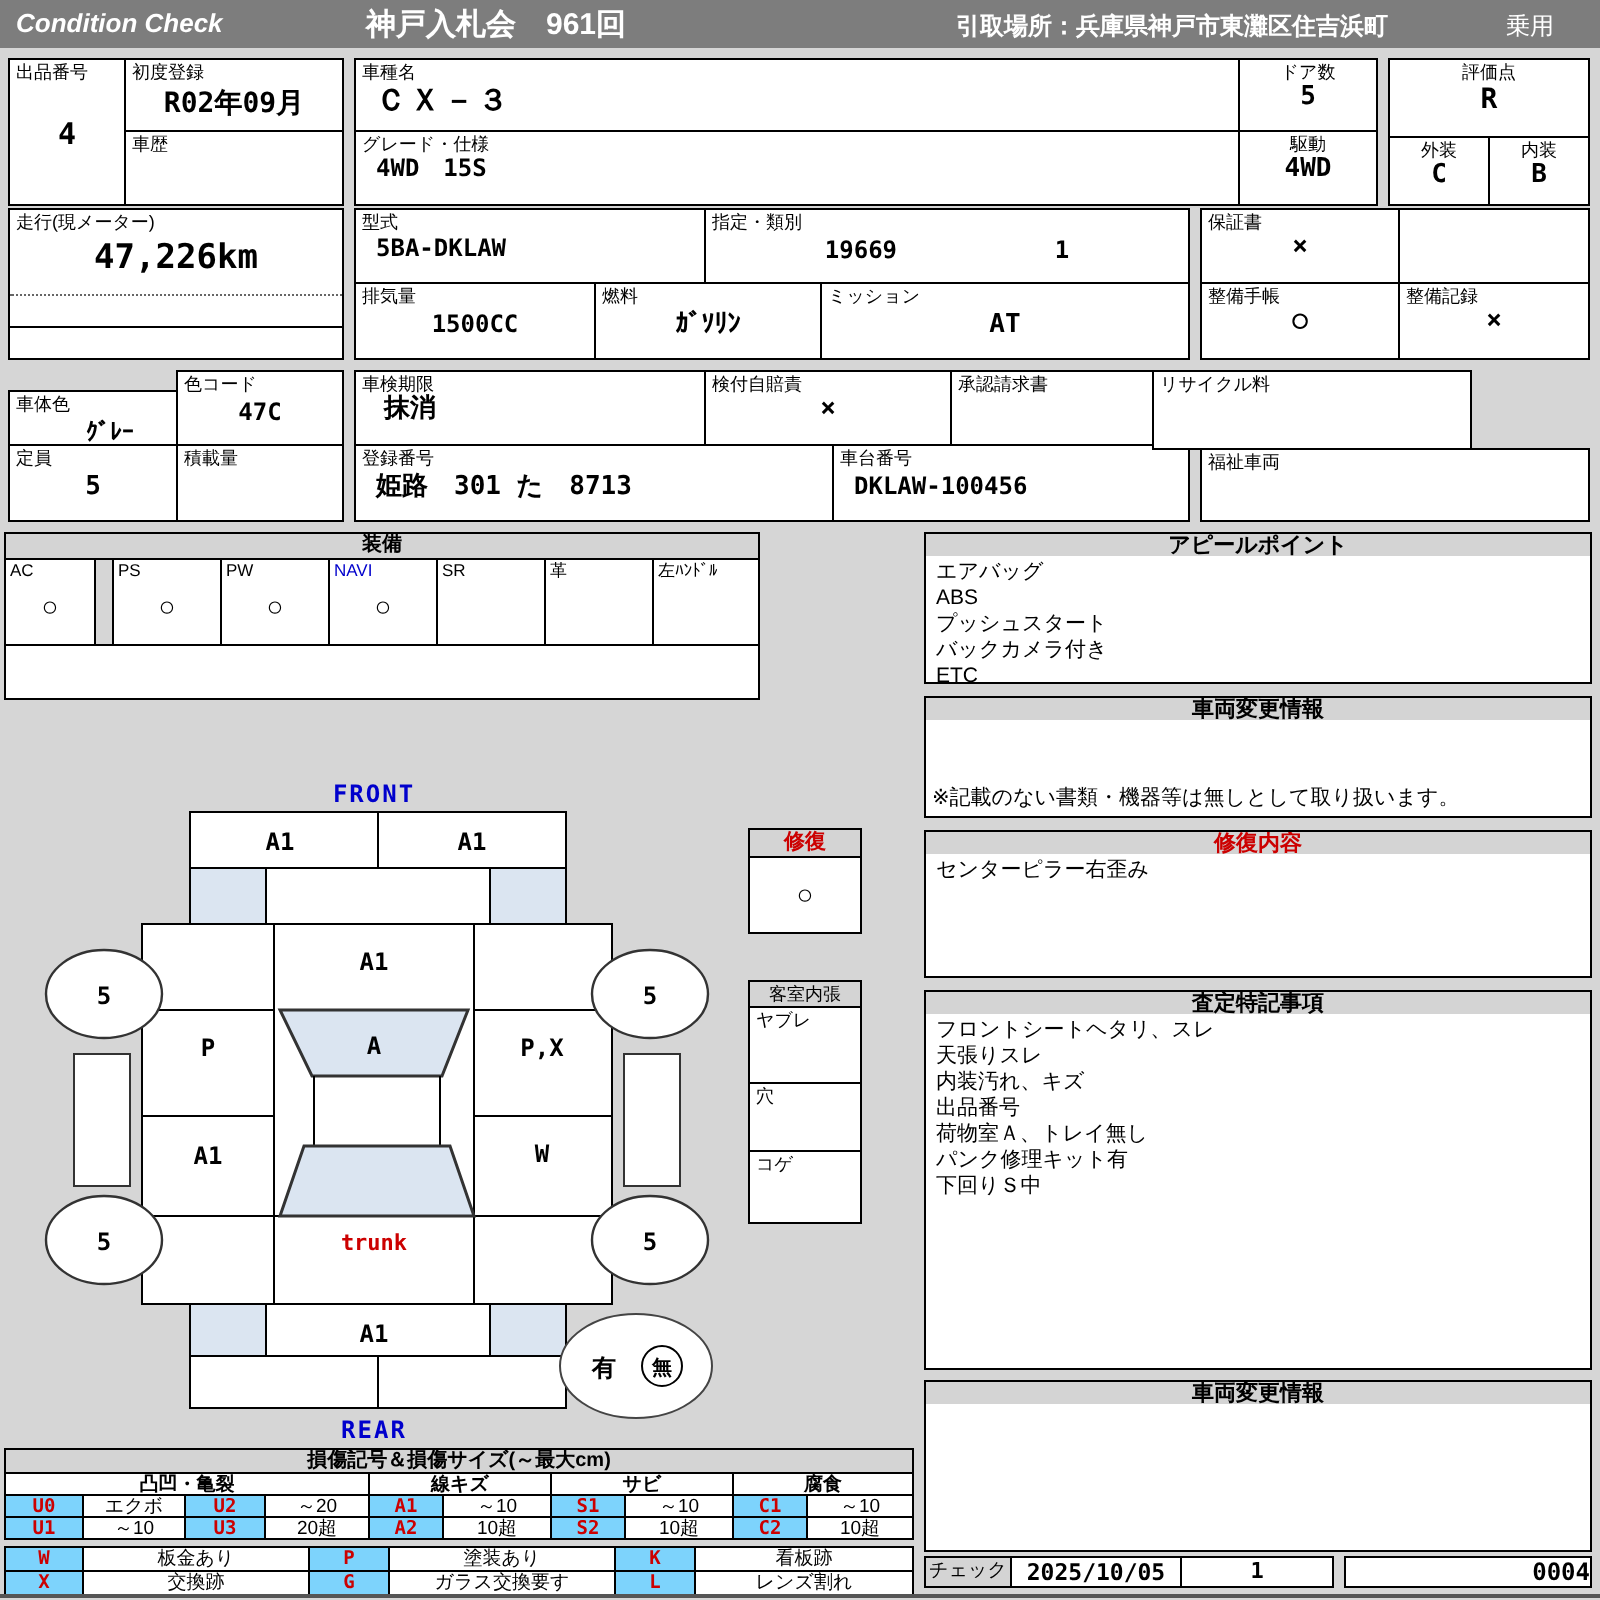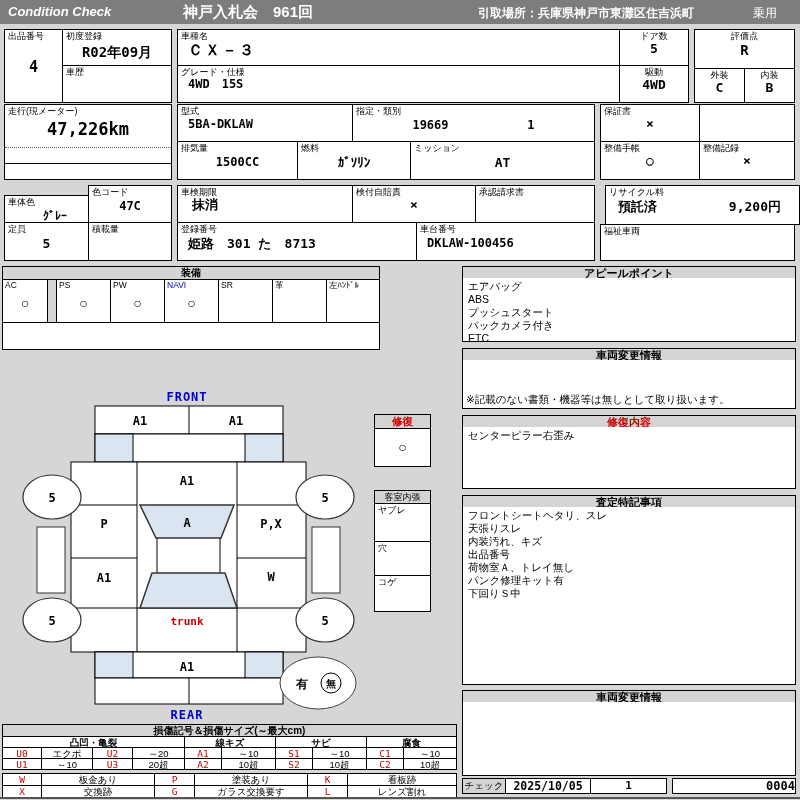--- a/index.html
+++ b/index.html
@@ -14,21 +14,21 @@
   .lft{text-align:left;padding-left:10px}
   .sechdr{position:absolute;background:#d4d4d4;border:1px solid #000;box-sizing:border-box;
           font-weight:bold;font-size:11px;text-align:center;line-height:12px;overflow:hidden}
   .secbody{position:absolute;background:#fff;border:1px solid #000;border-top:none;box-sizing:border-box;
            font-size:10.5px;line-height:13px;padding:2px 5px;overflow:hidden}
   .red{color:#c00}
   .blue{color:#00c}
   .grayc{background:#d4d4d4}
   .legcell{position:absolute;background:#fff;border:1px solid #000;box-sizing:border-box;
            font-size:9.5px;text-align:center;line-height:11px;overflow:hidden;white-space:nowrap}
-  .legcode{background:#ffffff;color:#c00;font-weight:normal;font-family:"DejaVu Sans Mono",monospace}
+  .legcode{background:#7dd3fc;color:#c00;font-weight:bold;font-family:"DejaVu Sans Mono",monospace}
   .eqlbl{display:block;font-size:8.5px;line-height:9px;padding:1px 2px 0;white-space:nowrap}
   .eqval{margin-top:5px;font-size:14px;font-weight:bold;text-align:center}
   svg text{font-family:"DejaVu Sans Mono","DejaVu Sans",monospace;font-weight:bold}
 </style>
 </head>
 <body>
 
 <div id="page">
 
   <div class="abs" style="left:0;top:0;width:800px;height:24px;background:#7d7d7d;color:#fff">
@@ -152,26 +152,22 @@
     <div class="cval"></div>
   </div>
   <div class="cell" style="left:177px;top:222px;width:240px;height:39px">
     <span class="clbl">登録番号</span>
     <div class="cval lft" style="font-size:13px">姫路　301 た　8713</div>
   </div>
   <div class="cell" style="left:416px;top:222px;width:179px;height:39px">
     <span class="clbl">車台番号</span>
     <div class="cval lft" style="font-size:12px">DKLAW-100456</div>
   </div>
-  <div class="cell" style="left:605px;top:185px;width:195px;height:40px">
+  <div class="cell" style="left:576px;top:185px;width:160px;height:40px">
     <span class="clbl">リサイクル料</span>
-    <div style="display:flex;justify-content:space-between;padding:0 18px 0 12px">
-      <span class="cval" style="font-size:13px">預託済</span>
-      <span class="cval" style="font-size:13px">9,200円</span>
-    </div>
   </div>
   <div class="cell" style="left:600px;top:224px;width:195px;height:37px">
     <span class="clbl">福祉車両</span>
     <div class="cval"></div>
   </div>
 
   <div class="cell grayc" style="left:2px;top:266px;width:378px;height:14px;font-weight:bold;font-size:10px;text-align:center;line-height:12px">装備</div>
   <div class="cell eq" style="left:2px;top:279px;width:46px;height:44px">
     <span class="eqlbl">AC</span>
     <div class="eqval">○</div>

